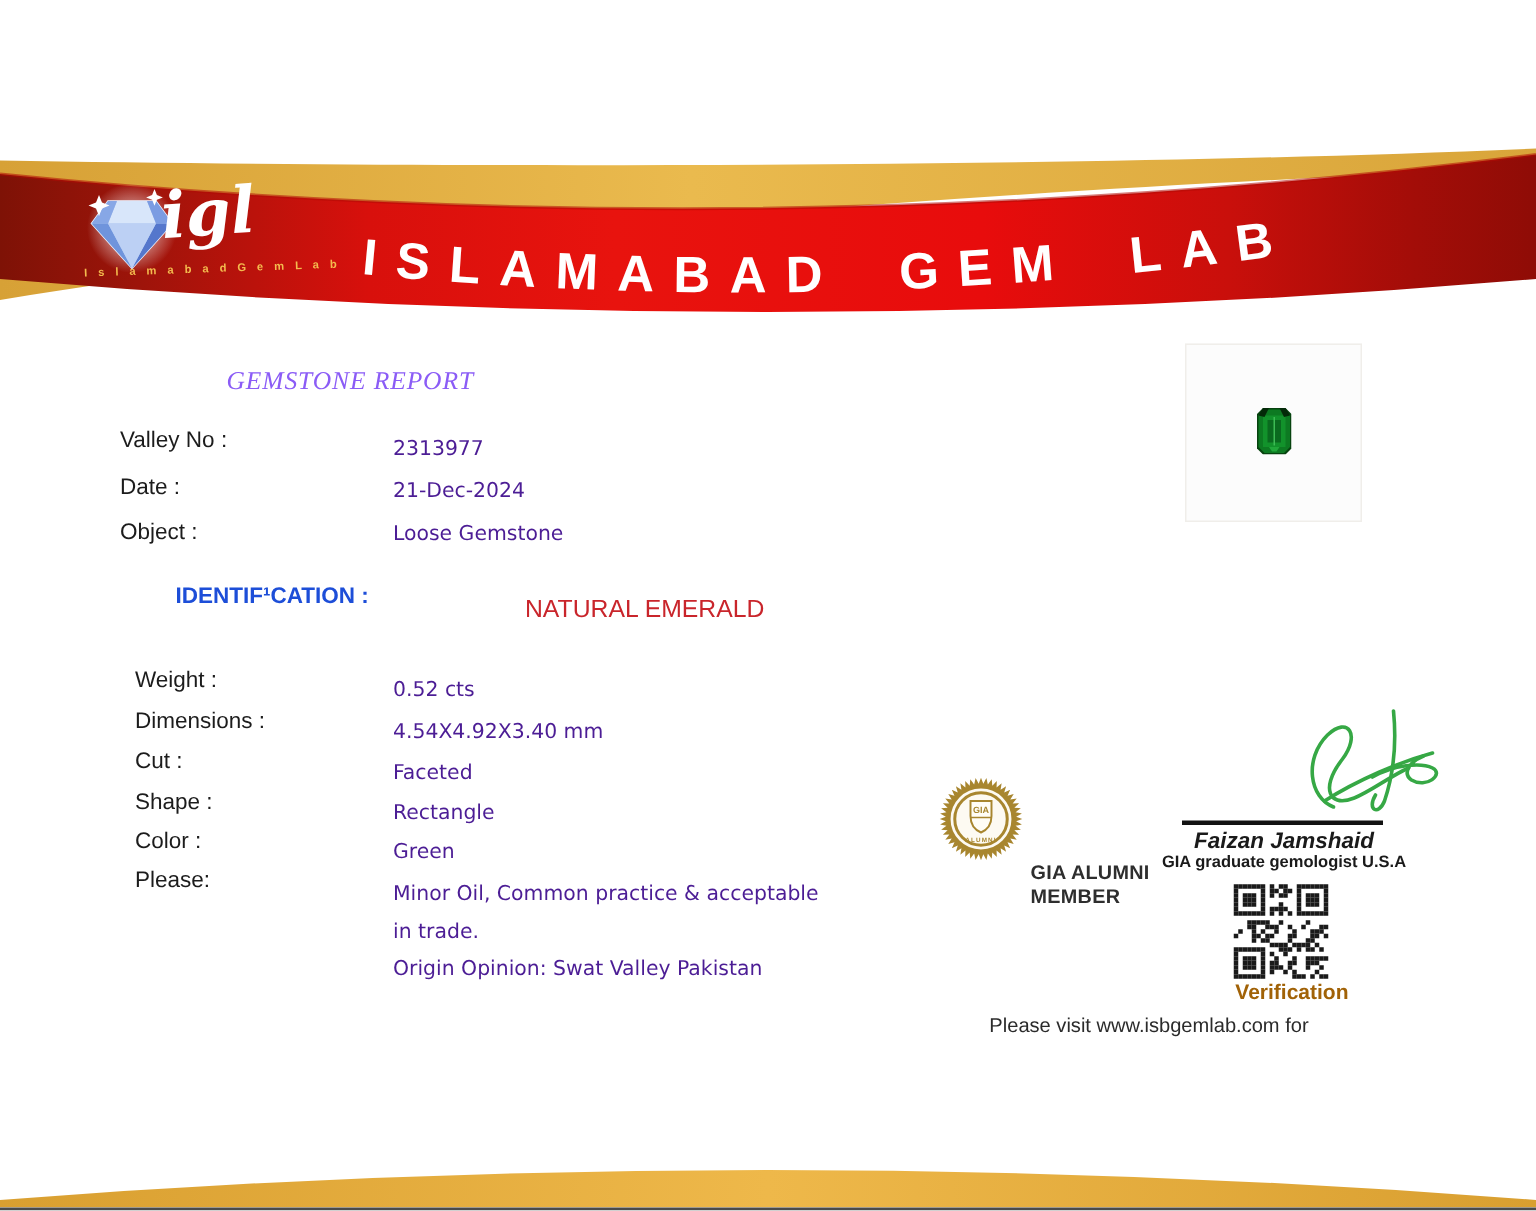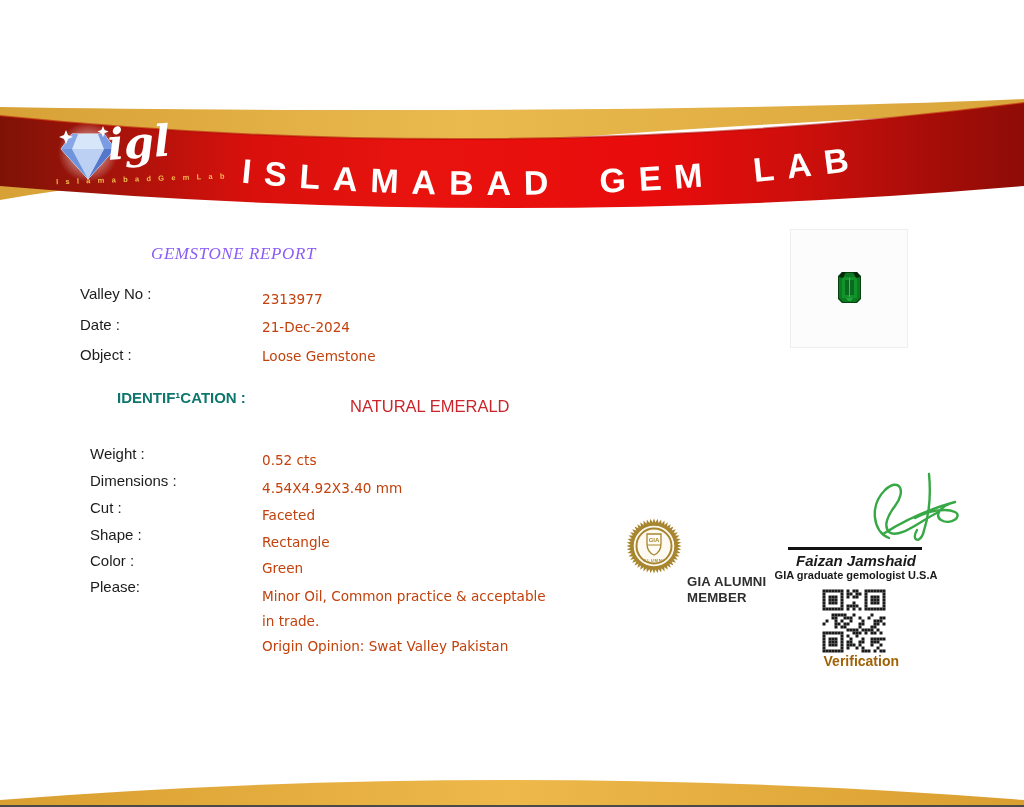--- a/index.html
+++ b/index.html
@@ -20,22 +20,22 @@
     transform:rotate(-2deg);white-space:nowrap;
   }
   
   .report-title{
     position:absolute;left:151px;top:244px;
     font-family:"Liberation Serif",serif;font-size:17px;color:#8b5cf6;
     letter-spacing:0.6px;
     font-style:italic;
   }
   .label{position:absolute;font-size:15px;color:#1c1c1c;white-space:nowrap;}
-  .label-bold{position:absolute;font-size:15px;font-weight:bold;color:#0f766e;white-space:nowrap;}
-  .value{position:absolute;font-family:"DejaVu Sans",sans-serif;font-size:13.6px;color:#c2410c;white-space:nowrap;}
+  .label-bold{position:absolute;font-size:15px;font-weight:bold;color:#1d4ed8;white-space:nowrap;}
+  .value{position:absolute;font-family:"DejaVu Sans",sans-serif;font-size:13.6px;color:#4c1d95;white-space:nowrap;}
   .ident-value{
     position:absolute;left:350px;top:397px;font-size:16.5px;color:#c9252b;white-space:nowrap;
   }
   
   .gem-photo{
     position:absolute;left:790px;top:229px;width:116px;height:117px;
     background:#fcfcfc;border:1px solid #f0eeea;
   }
   .gem-photo svg{position:absolute;left:47px;top:42px;}
   
@@ -391,20 +391,21 @@
     <rect x="18.5" y="60.5" width="3" height="3" fill="#1a1a1a"></rect>
     <rect x="39.5" y="60.5" width="3" height="3" fill="#1a1a1a"></rect>
     <rect x="42.5" y="60.5" width="3" height="3" fill="#1a1a1a"></rect>
     <rect x="45.5" y="60.5" width="3" height="3" fill="#1a1a1a"></rect>
     <rect x="51.5" y="60.5" width="3" height="3" fill="#1a1a1a"></rect>
     <rect x="57.5" y="60.5" width="3" height="3" fill="#1a1a1a"></rect>
     <rect x="60.5" y="60.5" width="3" height="3" fill="#1a1a1a"></rect>
   </svg>
 <div class="qr-label">Verification</div>
 <div class="verify-note">
+  <div>Please visit www.isbgemlab.com for</div>
 </div>
 
 <svg id="footer-svg" viewBox="0 0 1024 52" preserveAspectRatio="none">
   <defs>
     <linearGradient id="footGold" x1="0" y1="0" x2="1" y2="0">
       <stop offset="0" stop-color="#d99f30"></stop>
       <stop offset="0.5" stop-color="#eeb84a"></stop>
       <stop offset="1" stop-color="#d99f30"></stop>
     </linearGradient>
   </defs>

